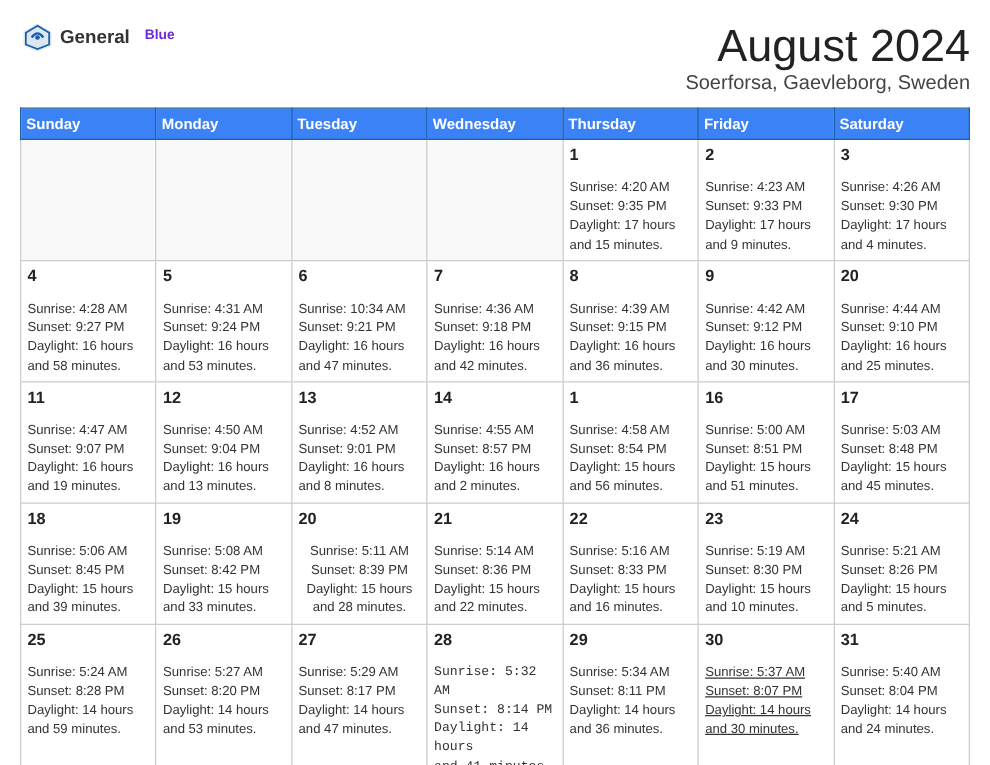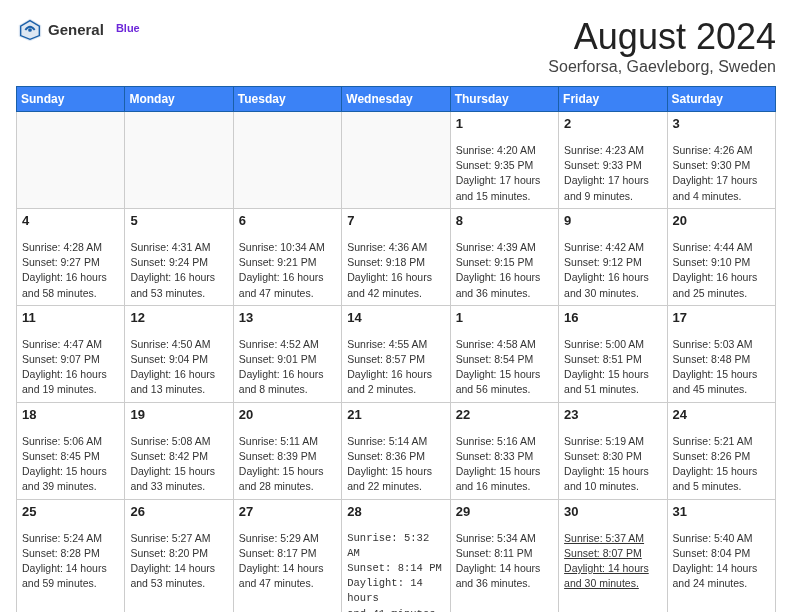--- a/index.html
+++ b/index.html
@@ -269,21 +269,21 @@
         </td>
         <td>
           <span class="day-num">19</span>
           <div class="day-info" style="white-space: pre-line;">Sunrise: 5:08 AM
 Sunset: 8:42 PM
 Daylight: 15 hours
 and 33 minutes.</div>
         </td>
         <td>
           <span class="day-num">20</span>
-          <div class="day-info" style="white-space: pre-line;">Sunrise: 5:11 AM
+          <div class="day-info" style="white-space: pre-line; text-align: center;">Sunrise: 5:11 AM
 Sunset: 8:39 PM
 Daylight: 15 hours
 and 28 minutes.</div>
         </td>
         <td>
           <span class="day-num">21</span>
           <div class="day-info" style="white-space: pre-line;">Sunrise: 5:14 AM
 Sunset: 8:36 PM
 Daylight: 15 hours
 and 22 minutes.</div>

